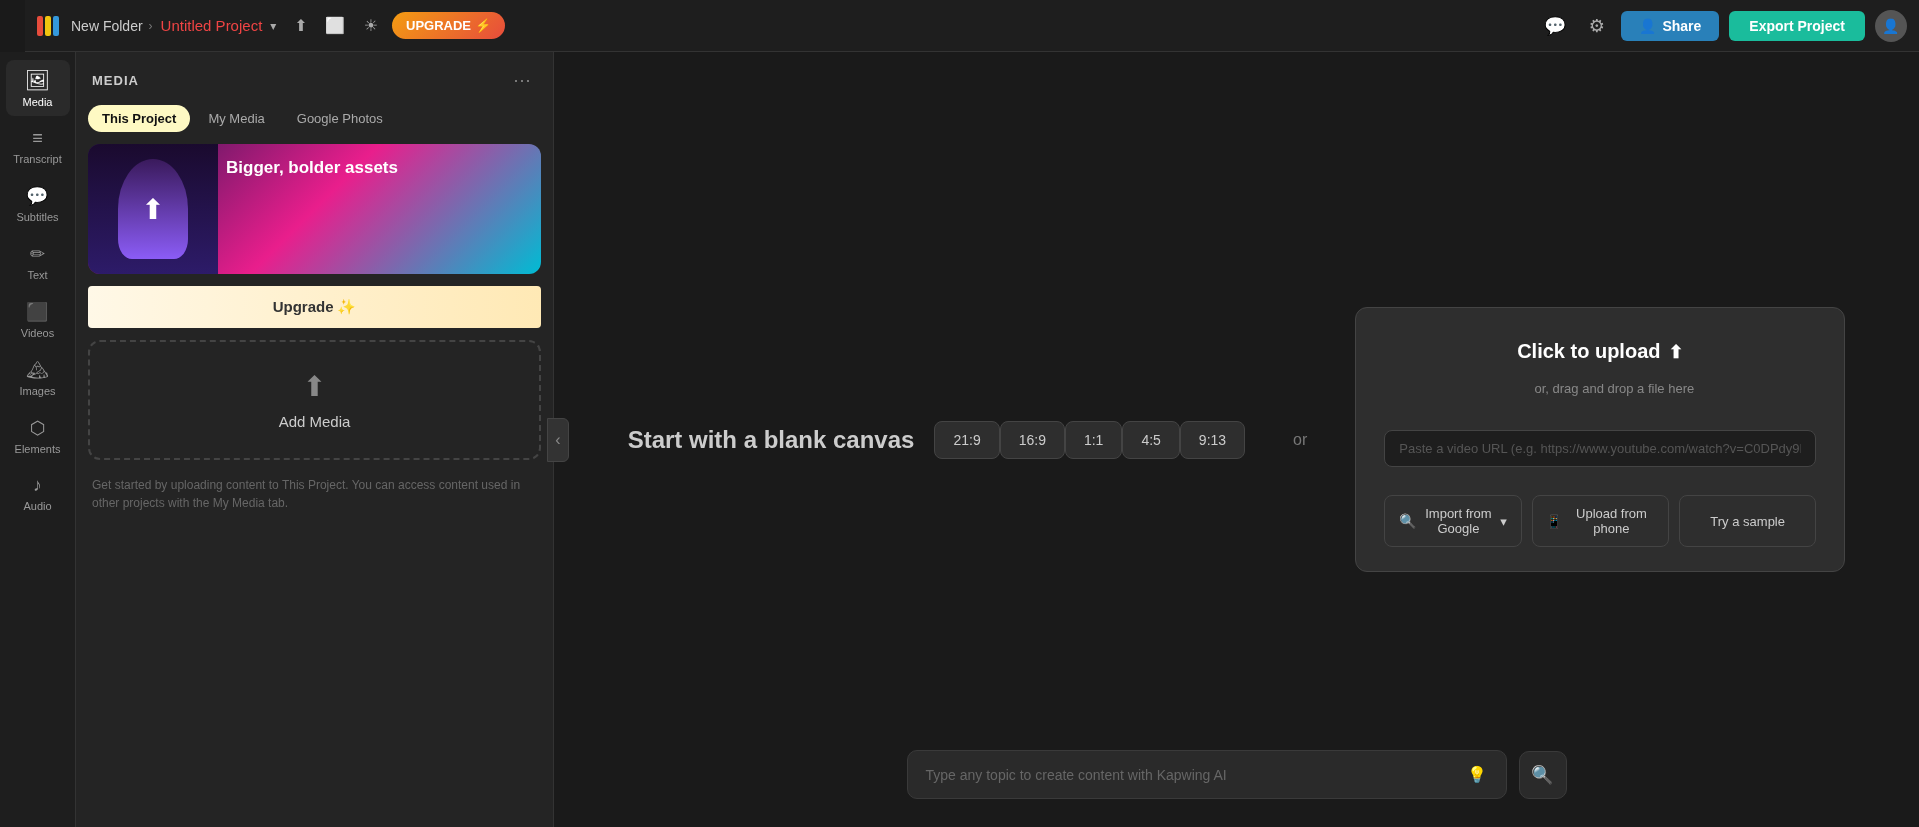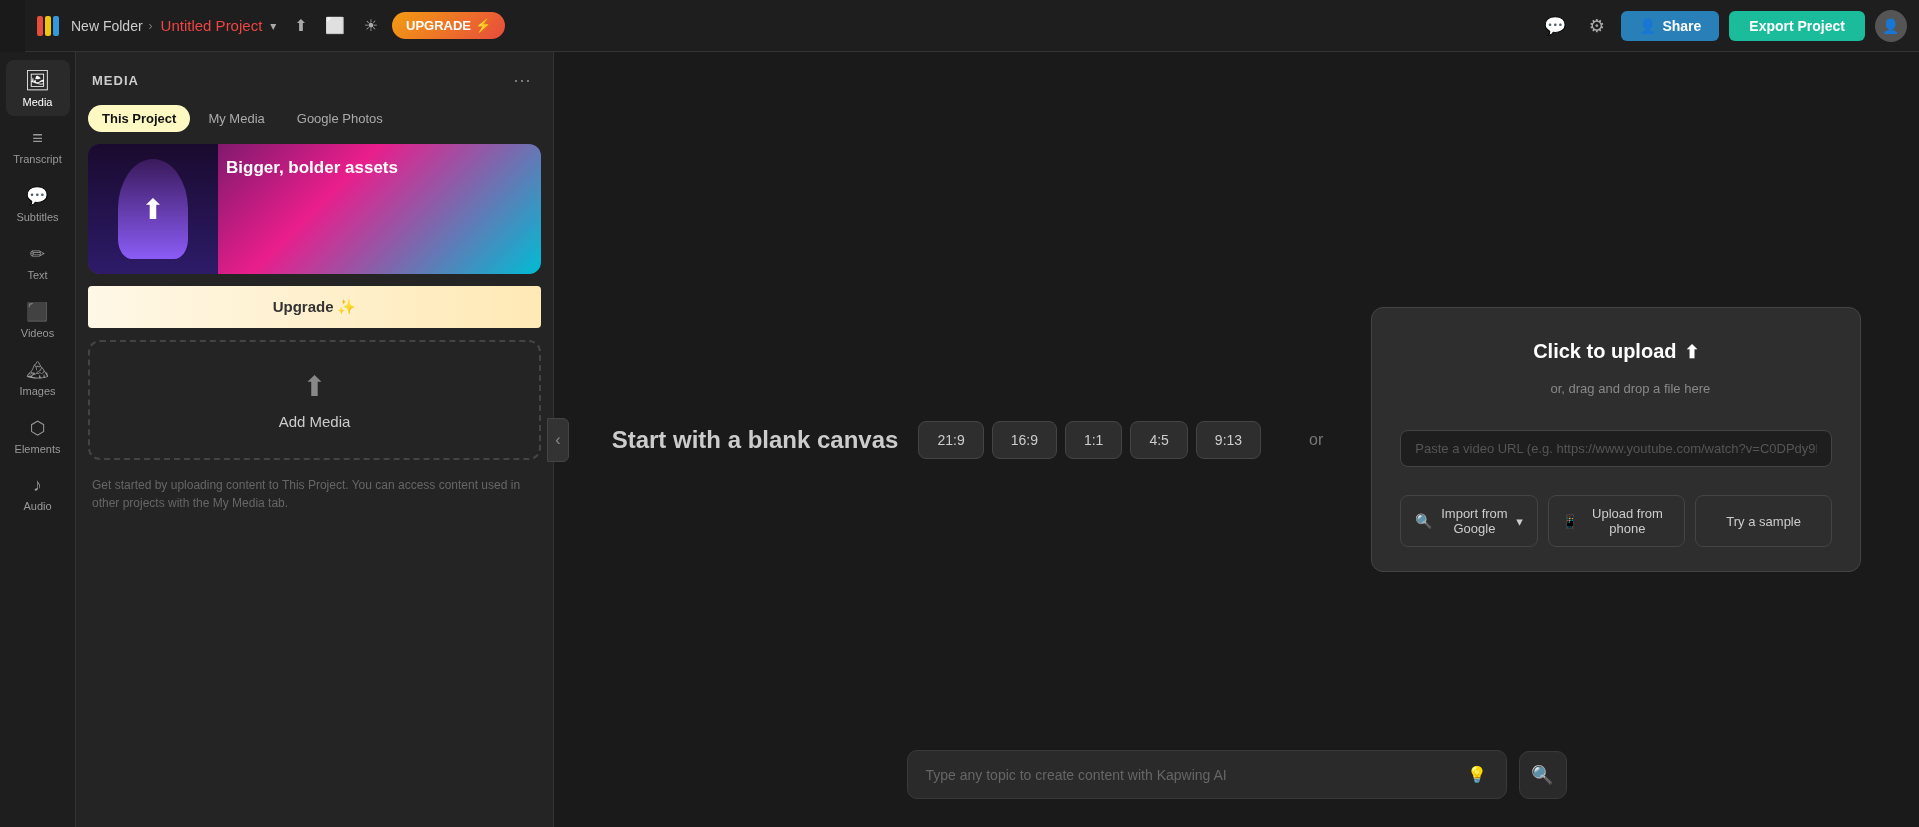--- a/index.html
+++ b/index.html
@@ -336,21 +336,20 @@
     }
 
     .blank-canvas-title {
       font-size: 24px;
       font-weight: 600;
       color: #ccc;
     }
 
     .canvas-ratio-buttons {
       display: flex;
-      gap: 8px;
       align-items: center;
     }
 
     .ratio-btn {
       background: #2e2e2e;
       border: 1px solid #444;
       color: #ccc;
       border-radius: 8px;
       padding: 10px 18px;
       font-size: 14px;

